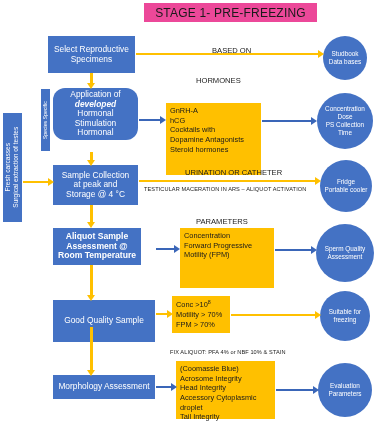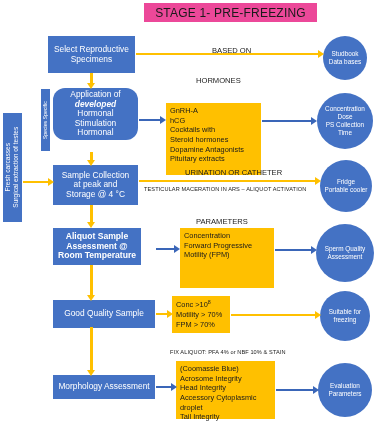--- a/index.html
+++ b/index.html
@@ -167,35 +167,34 @@
   </div>
 
   <div class="node blue-box bold" style="left:53px; top:228px; width:88px; height:37px;">
     <div>
       <div>Aliquot Sample</div>
       <div>Assessment @</div>
       <div>Room Temperature</div>
     </div>
   </div>
 
-  <div class="node blue-box" style="left:53px; top:300px; width:102px; height:28px;">
+  <div class="node blue-box" style="left:53px; top:300px; width:102px; height:42px;">
     <div>Good Quality Sample</div>
   </div>
 
   <div class="node blue-box" style="left:53px; top:375px; width:102px; height:24px;">
     <div>Morphology Assessment</div>
   </div>
 
   <div class="node yellow-box" style="left:166px; top:103px; width:95px; height:72px;">
     <div>GnRH-A</div>
     <div>hCG</div>
     <div>Cocktails with</div>
+    <div>Dopamine Antagonists</div>
     <div>Steroid hormones</div>
-    <div>Dopamine Antagonists</div>
-    <div>Pituitary extracts</div>
   </div>
 
   <div class="node yellow-box" style="left:180px; top:228px; width:94px; height:60px;">
     <div>Concentration</div>
     <div>Forward Progressive</div>
     <div>Motility (FPM)</div>
   </div>
 
   <div class="node yellow-box" style="left:172px; top:296px; width:58px; height:37px;">
     <div>

